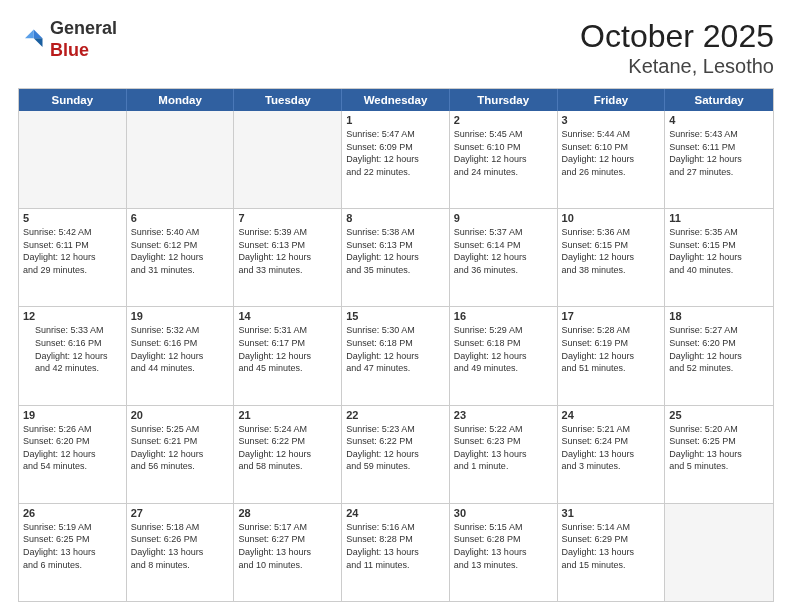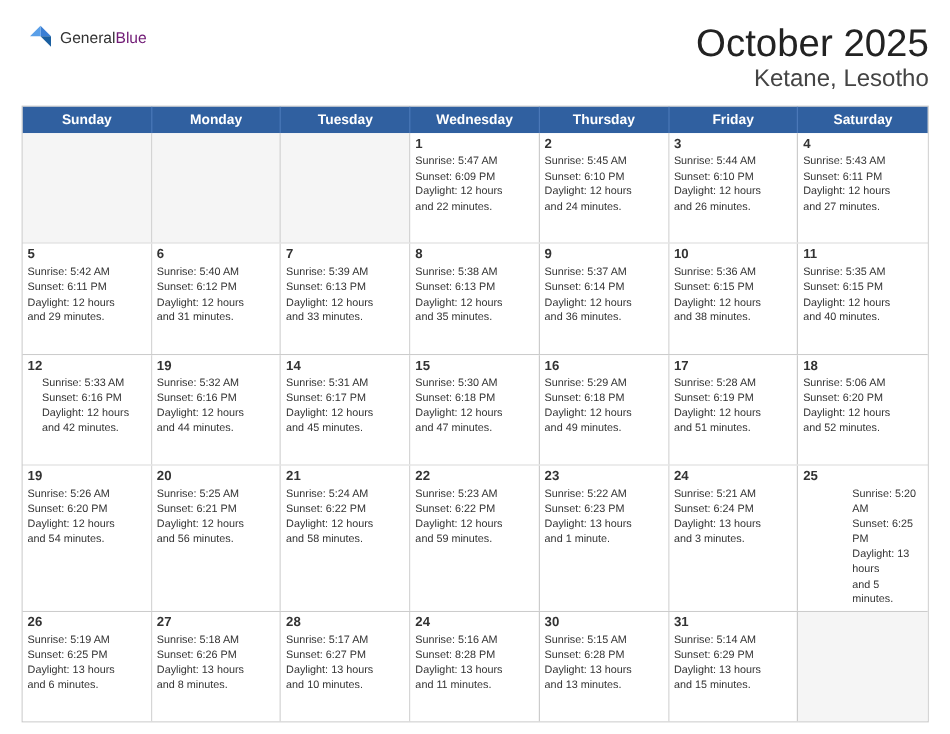--- a/index.html
+++ b/index.html
@@ -23,27 +23,27 @@
       align-items: flex-start;
       margin-bottom: 10px;
     }
     .logo {
       display: flex;
       align-items: center;
       gap: 4px;
     }
     .logo-text {
       display: flex;
-      flex-direction: row;
-      font-size: 13px;
-      font-weight: normal;
+      flex-direction: column;
+      font-size: 18px;
+      font-weight: bold;
       line-height: 1.2;
     }
     .logo-text .general { color: #333; }
-    .logo-text .blue { color: #701a75; }
+    .logo-text .blue { color: #b91c1c; }
     .logo-icon {
       width: 28px;
       height: 28px;
     }
     .title-block {
       text-align: right;
     }
     .month-title {
       font-size: 32px;
       font-weight: normal;
@@ -262,21 +262,21 @@
           </div>
           <div class="cal-cell">
             <div class="day-num">17</div>
             <div class="cell-text" style="white-space: pre-line;">Sunrise: 5:28 AM
 Sunset: 6:19 PM
 Daylight: 12 hours
 and 51 minutes.</div>
           </div>
           <div class="cal-cell">
             <div class="day-num">18</div>
-            <div class="cell-text" style="white-space: pre-line;">Sunrise: 5:06 AM
+            <div class="cell-text" style="white-space: pre-line;">Sunrise: 5:27 AM
 Sunset: 6:20 PM
 Daylight: 12 hours
 and 52 minutes.</div>
           </div>
         </div>
         <div class="cal-row">
           <div class="cal-cell">
             <div class="day-num">19</div>
             <div class="cell-text" style="white-space: pre-line;">Sunrise: 5:26 AM
 Sunset: 6:20 PM
@@ -313,21 +313,21 @@
           </div>
           <div class="cal-cell">
             <div class="day-num">24</div>
             <div class="cell-text" style="white-space: pre-line;">Sunrise: 5:21 AM
 Sunset: 6:24 PM
 Daylight: 13 hours
 and 3 minutes.</div>
           </div>
           <div class="cal-cell">
             <div class="day-num">25</div>
-            <div class="cell-text" style="white-space: pre-line; margin-left: 41px;">Sunrise: 5:20 AM
+            <div class="cell-text" style="white-space: pre-line;">Sunrise: 5:20 AM
 Sunset: 6:25 PM
 Daylight: 13 hours
 and 5 minutes.</div>
           </div>
         </div>
         <div class="cal-row">
           <div class="cal-cell">
             <div class="day-num">26</div>
             <div class="cell-text" style="white-space: pre-line;">Sunrise: 5:19 AM
 Sunset: 6:25 PM

